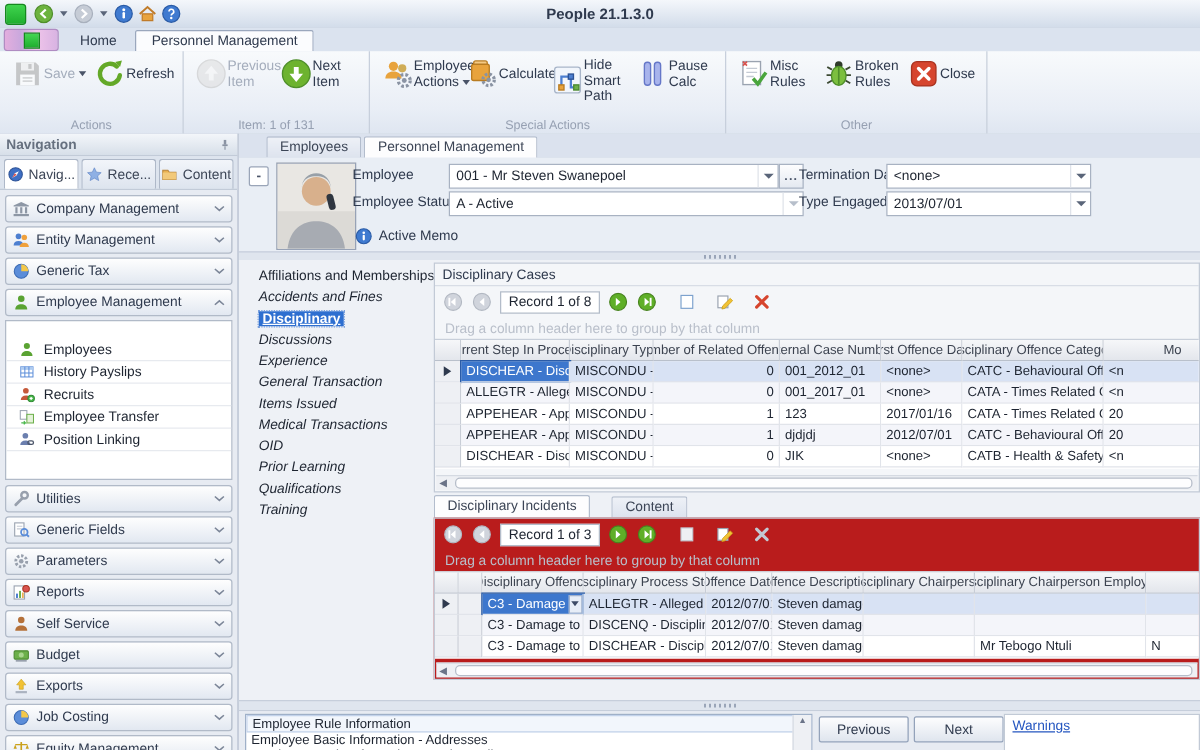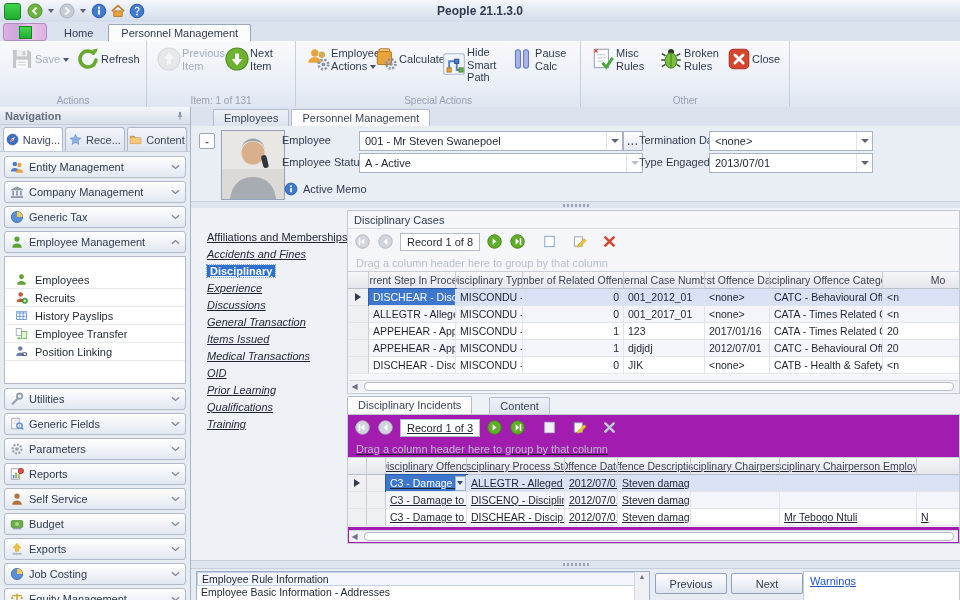--- a/index.html
+++ b/index.html
@@ -72,21 +72,21 @@
   .combo.dis .arrow i{border-top-color:#b7bfcb;}
   .ellipsis-btn{position:absolute;width:18px;height:18px;background:linear-gradient(#fdfdfe,#e4e9f1);border:1px solid #a8b2c2;
     display:flex;align-items:center;justify-content:center;color:#4a5468;letter-spacing:1px;font-weight:bold;font-size:10px;}
   .memo{position:absolute;display:flex;align-items:center;gap:5px;color:#2f3a4e;}
   .memo svg{width:14px;height:14px}
   .splitter{position:absolute;left:0;right:0;height:7px;background:#dfe5ee;border-top:1px solid #c6cedb;border-bottom:1px solid #c6cedb;
     display:flex;align-items:center;justify-content:center;}
   .grip{width:26px;height:3px;background:repeating-linear-gradient(90deg,#9aa5b8 0 2px,transparent 2px 4px);}
   
   .detail{position:absolute;left:0;top:101px;right:0;bottom:38px;background:#eef1f6;}
-  .side-list{position:absolute;left:4px;top:20px;width:148px;bottom:0;text-decoration:underline;}
+  .side-list{position:absolute;left:4px;top:4px;width:148px;bottom:0;}
   .sitem{height:17px;display:flex;align-items:center;padding-left:12px;color:#1d2430;white-space:nowrap;}
   .sitem.italic{font-style:italic;}
   .sitem .seltxt{background:#2e6fd0;color:#fff;font-weight:bold;text-decoration:underline;padding:0 3px;outline:1px dotted #7aa0dc;}
   .panels{position:absolute;left:156px;top:0;right:0;bottom:0;}
   .groupbox{position:absolute;left:0;right:0;border:1px solid #c2cad6;background:#f4f6f9;}
   .gb-cases{top:2px;height:182px;}
   .gb-caption{height:17px;display:flex;align-items:center;padding:0 6px;color:#2f3a4e;border-bottom:1px solid #d8dde6;}
   .toolbar{height:25px;display:flex;align-items:center;gap:6px;padding:0 6px;}
   .rn-btn{width:17px;height:17px;display:flex;align-items:center;justify-content:center;}
   .rn-btn svg{width:15px;height:15px}
@@ -113,21 +113,21 @@
   .g-dd{margin-left:auto;width:13px;height:13px;background:#e7edf7;border:1px solid #9fb0cc;display:flex;align-items:center;justify-content:center;}
   .g-dd i{width:0;height:0;border-left:3px solid transparent;border-right:3px solid transparent;border-top:4px solid #3c4a66;}
   .hscroll{position:absolute;left:1px;right:1px;height:11px;background:#eef0f4;border-top:1px solid #d5dae2;display:flex;align-items:center;}
   .hs-arrow{width:11px;height:11px;display:flex;align-items:center;justify-content:center;color:#6b7488;font-size:8px;}
   .hs-thumb{height:7px;flex:1;margin:0 4px;background:#fdfdfe;border:1px solid #b6bdc9;border-radius:4px;}
   
   .inc-tabs{position:absolute;left:0;top:188px;height:18px;display:flex;align-items:flex-end;}
   .itab{padding:2px 10px;margin-right:17px;border:1px solid #b3bdcd;border-bottom:none;border-radius:2px 2px 0 0;
     background:linear-gradient(#eef1f7,#dde3ee);color:#3c4556;}
   .itab.active{background:#fdfdfe;padding-bottom:3px;}
-  .gb-inc{top:206px;bottom:18px;background:#a21caf;text-decoration:underline;}
+  .gb-inc{top:206px;bottom:18px;background:#b91c1c;}
   .inc-hscroll{position:absolute;left:1px;right:1px;bottom:1px;}
   
   .splitter2{position:absolute;left:0;right:0;bottom:31px;height:7px;background:#dfe5ee;border-top:1px solid #c6cedb;border-bottom:1px solid #c6cedb;display:flex;align-items:center;justify-content:center;}
   .footer{position:absolute;left:0;right:0;bottom:0;height:31px;background:#e7ebf2;}
   .rules{position:absolute;left:5px;top:2px;width:452px;bottom:-8px;background:#fff;border:1px solid #9fb0c8;overflow:hidden;}
   .rule{height:12px;display:flex;align-items:center;padding:0 4px;font-size:10.5px;white-space:nowrap;}
   .rule.sel{background:#f2f6fc;border:1px solid #c2d2ea;}
   .rules-scroll{position:absolute;right:0;top:0;bottom:0;width:14px;background:#eef0f4;border-left:1px solid #d5dae2;
     display:flex;flex-direction:column;justify-content:space-between;align-items:center;padding:1px 0;color:#6b7488;font-size:7px;}
   .btn{position:absolute;top:4px;width:70px;height:19px;background:linear-gradient(#fdfdfe,#dfe5ee);border:1px solid #93a2ba;border-radius:2px;
@@ -363,44 +363,44 @@
                 <path d="M1.5 6.2h13V13h-13z" fill="#f2c97a"></path>
               </svg>
             </span>
             <span>Content</span>
           </div>
         </div>
       <div class="nav-body" id="nav-sections">
           <div class="nsec">
             <span>
               <svg viewBox="0 0 16 16">
-                <circle cx="5.5" cy="4.6" r="2.6" fill="#4d7fd0"></circle>
-                <path d="M1 13c0-2.6 2-4 4.5-4S10 10.4 10 13z" fill="#4d7fd0"></path>
-                <circle cx="10.8" cy="5.6" r="2.5" fill="#f0a13c"></circle>
-                <path d="M6.5 14.5c0-2.5 1.9-3.9 4.3-3.9s4.2 1.4 4.2 3.9z" fill="#f0a13c"></path>
-              </svg>
-            </span>
-            <span class="lbl">Entity Management</span>
-            <span class="chev">
-              <svg viewBox="0 0 10 6" style="">
-                <path d="M1 1l4 3.5L9 1" fill="none" stroke="#7c8698" stroke-width="1.4"></path>
-              </svg>
-            </span>
-          </div>
-          <div class="nsec">
-            <span>
-              <svg viewBox="0 0 16 16">
                 <path d="M1 5l7-3.2L15 5v1H1z" fill="#8d97a5"></path>
                 <rect x="2.6" y="6.6" width="2" height="5.6" fill="#8d97a5"></rect>
                 <rect x="7" y="6.6" width="2" height="5.6" fill="#8d97a5"></rect>
                 <rect x="11.4" y="6.6" width="2" height="5.6" fill="#8d97a5"></rect>
                 <rect x="1" y="12.8" width="14" height="2" fill="#8d97a5"></rect>
               </svg>
             </span>
             <span class="lbl">Company Management</span>
+            <span class="chev">
+              <svg viewBox="0 0 10 6" style="">
+                <path d="M1 1l4 3.5L9 1" fill="none" stroke="#7c8698" stroke-width="1.4"></path>
+              </svg>
+            </span>
+          </div>
+          <div class="nsec">
+            <span>
+              <svg viewBox="0 0 16 16">
+                <circle cx="5.5" cy="4.6" r="2.6" fill="#4d7fd0"></circle>
+                <path d="M1 13c0-2.6 2-4 4.5-4S10 10.4 10 13z" fill="#4d7fd0"></path>
+                <circle cx="10.8" cy="5.6" r="2.5" fill="#f0a13c"></circle>
+                <path d="M6.5 14.5c0-2.5 1.9-3.9 4.3-3.9s4.2 1.4 4.2 3.9z" fill="#f0a13c"></path>
+              </svg>
+            </span>
+            <span class="lbl">Entity Management</span>
             <span class="chev">
               <svg viewBox="0 0 10 6" style="">
                 <path d="M1 1l4 3.5L9 1" fill="none" stroke="#7c8698" stroke-width="1.4"></path>
               </svg>
             </span>
           </div>
           <div class="nsec">
             <span>
               <svg viewBox="0 0 16 16">
                 <circle cx="8" cy="8" r="6.4" fill="#5b8dd9" stroke="#3d6cb4"></circle>
@@ -434,39 +434,39 @@
                 <svg viewBox="0 0 16 16">
                   <circle cx="8" cy="4.6" r="3" fill="#5aa332"></circle>
                   <path d="M2.5 14.5c0-3.1 2.5-4.8 5.5-4.8s5.5 1.7 5.5 4.8z" fill="#5aa332"></path>
                 </svg>
               </span>
               <span>Employees</span>
             </div>
             <div class="nitem">
               <span>
                 <svg viewBox="0 0 16 16">
-                  <circle cx="7" cy="4.4" r="2.8" fill="#c5593a"></circle>
-                  <path d="M2 13.5c0-2.9 2.2-4.4 5-4.4s5 1.5 5 4.4z" fill="#c5593a"></path>
-                  <circle cx="12.2" cy="12" r="3.2" fill="#49b84c" stroke="#2f8a33"></circle>
-                  <path d="M12.2 10.5v3M10.7 12h3" stroke="#fff" stroke-width="1.2"></path>
-                </svg>
-              </span>
-              <span>Recruits</span>
-            </div>
-            <div class="nitem">
-              <span>
-                <svg viewBox="0 0 16 16">
                   <rect x="2" y="3" width="12" height="10" fill="#fff" stroke="#5b8dd9"></rect>
                   <rect x="2" y="3" width="12" height="3" fill="#aecbf0"></rect>
                   <line x1="2" y1="9" x2="14" y2="9" stroke="#5b8dd9"></line>
                   <line x1="6" y1="3" x2="6" y2="13" stroke="#5b8dd9"></line>
                   <line x1="10" y1="3" x2="10" y2="13" stroke="#5b8dd9"></line>
                 </svg>
               </span>
               <span>History Payslips</span>
+            </div>
+            <div class="nitem">
+              <span>
+                <svg viewBox="0 0 16 16">
+                  <circle cx="7" cy="4.4" r="2.8" fill="#c5593a"></circle>
+                  <path d="M2 13.5c0-2.9 2.2-4.4 5-4.4s5 1.5 5 4.4z" fill="#c5593a"></path>
+                  <circle cx="12.2" cy="12" r="3.2" fill="#49b84c" stroke="#2f8a33"></circle>
+                  <path d="M12.2 10.5v3M10.7 12h3" stroke="#fff" stroke-width="1.2"></path>
+                </svg>
+              </span>
+              <span>Recruits</span>
             </div>
             <div class="nitem">
               <span>
                 <svg viewBox="0 0 16 16">
                   <rect x="1.5" y="1.8" width="6.5" height="8.5" fill="#fff" stroke="#9aa3b0"></rect>
                   <rect x="8" y="5.5" width="6.5" height="8.5" fill="#e4f2d9" stroke="#6cb04a"></rect>
                   <path d="M2.5 13.8h4l-1.5-1.6M6.5 13.8l-1.5 1.6" stroke="#49b84c" stroke-width="1.2" fill="none"></path>
                 </svg>
               </span>
               <span>Employee Transfer</span>
@@ -684,22 +684,22 @@
           <span class="grip"></span>
         </div>
 
       <div class="detail">
         <div class="side-list" id="section-list">
             <div class="sitem">Affiliations and Memberships</div>
             <div class="sitem italic">Accidents and Fines</div>
             <div class="sitem">
               <span class="seltxt">Disciplinary</span>
             </div>
+            <div class="sitem italic">Discussions</div>
             <div class="sitem italic">Experience</div>
-            <div class="sitem italic">Discussions</div>
             <div class="sitem italic">General Transaction</div>
             <div class="sitem italic">Items Issued</div>
             <div class="sitem italic">Medical Transactions</div>
             <div class="sitem italic">OID</div>
             <div class="sitem italic">Prior Learning</div>
             <div class="sitem italic">Qualifications</div>
             <div class="sitem italic">Training</div>
           </div>
 
         <div class="panels">

